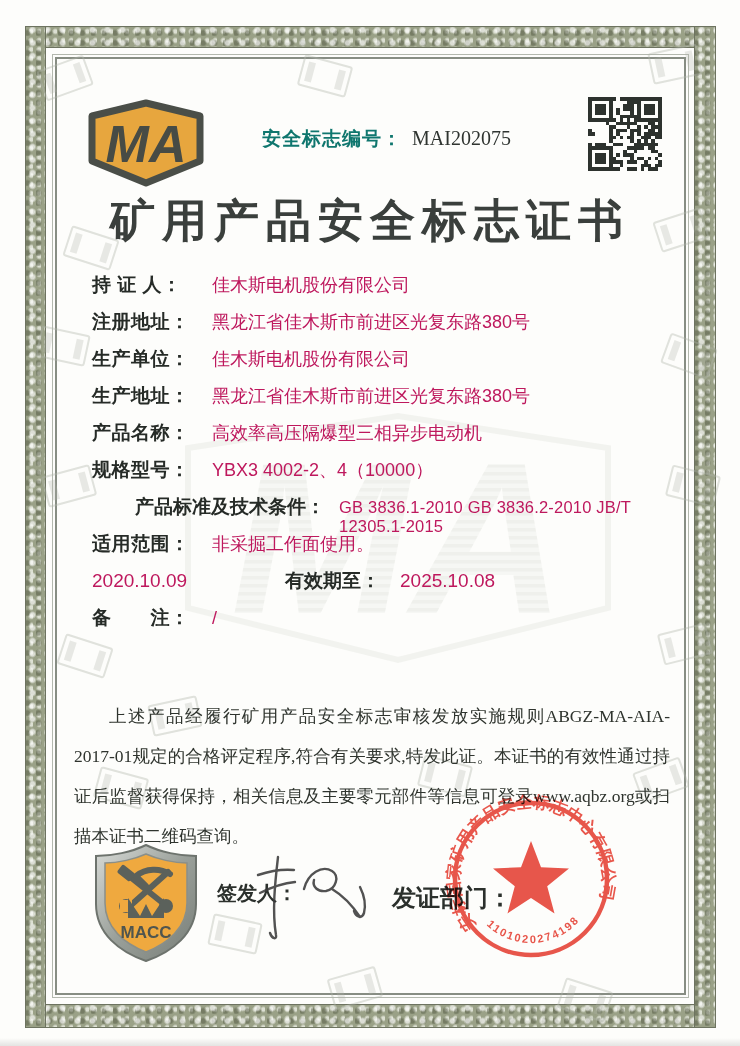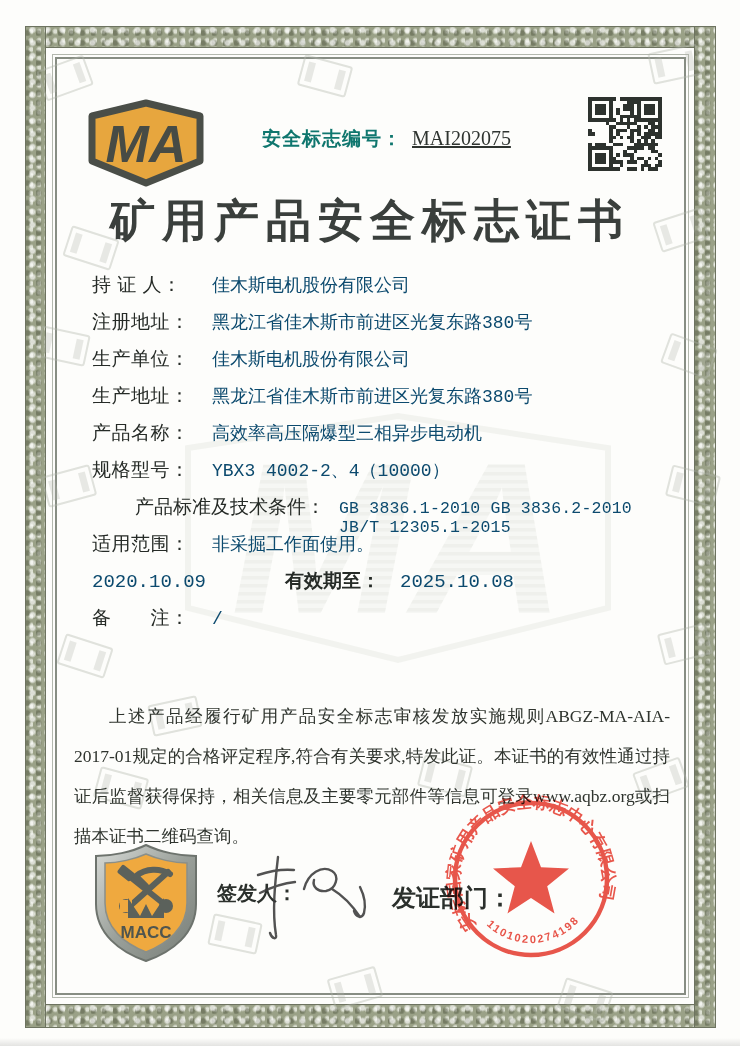--- a/index.html
+++ b/index.html
@@ -31,35 +31,35 @@
       border-right:7px solid rgba(176,181,170,.28);}
 
   
   .big-wm{position:absolute;left:178px;top:408px;width:440px;height:260px;opacity:.5;
           pointer-events:none;}
 
   
   .ma-logo{position:absolute;left:87px;top:99px;width:118px;height:88px;}
   .cert-no{position:absolute;left:262px;top:126px;display:flex;align-items:baseline;}
   .cert-no .lbl{font-size:19px;font-weight:bold;color:#0f766e;letter-spacing:1px;}
-  .cert-no .num{font-size:20px;color:#2f3430;font-family:"Liberation Serif",serif;margin-left:10px;text-decoration:underline;}
+  .cert-no .num{font-size:20px;color:#2f3430;font-family:"Liberation Serif",serif;margin-left:10px;}
   .qr{position:absolute;left:588px;top:97px;width:74px;height:74px;display:grid;
       grid-template-columns:repeat(21,1fr);grid-template-rows:repeat(21,1fr);background:#fdfdfb;}
   .qr i{display:block;}
   .qr i.on{background:#2d322e;}
 
   .title{position:absolute;left:0;right:0;top:191px;text-align:center;
      font-family:"Liberation Serif","DejaVu Serif",serif;font-weight:bold;
      font-size:45px;color:#3a3f3c;letter-spacing:7px;}
 
   
   .row{position:absolute;left:92px;display:flex;align-items:baseline;width:570px;}
-  .lab{font-size:19px;font-weight:normal;color:#262b27;flex:0 0 120px;letter-spacing:.5px;white-space:pre;}
+  .lab{font-size:19px;font-weight:bold;color:#262b27;flex:0 0 120px;letter-spacing:.5px;white-space:pre;}
   .lab.wide{flex:0 0 auto;margin-right:14px;letter-spacing:0;margin-left:43px;}
-  .val{font-size:18px;color:#0c4a6e;font-family:Liberation Mono, monospace;}
+  .val{font-size:18px;color:#be185d;font-family:Liberation Sans, sans-serif;}
   .val.std{font-size:16.5px;letter-spacing:.2px;}
   .val.d{font-size:19px;}
   .lab2{font-size:19px;font-weight:bold;color:#262b27;flex:0 0 115px;margin-left:0;}
   .sp{flex:0 0 193px;}
 
   .statement{position:absolute;left:74px;top:696px;width:596px;font-size:17.5px;
      line-height:40px;color:#2f342e;text-align:justify;text-indent:2em;
      font-family:"Liberation Serif","DejaVu Serif",serif;}
 
   

